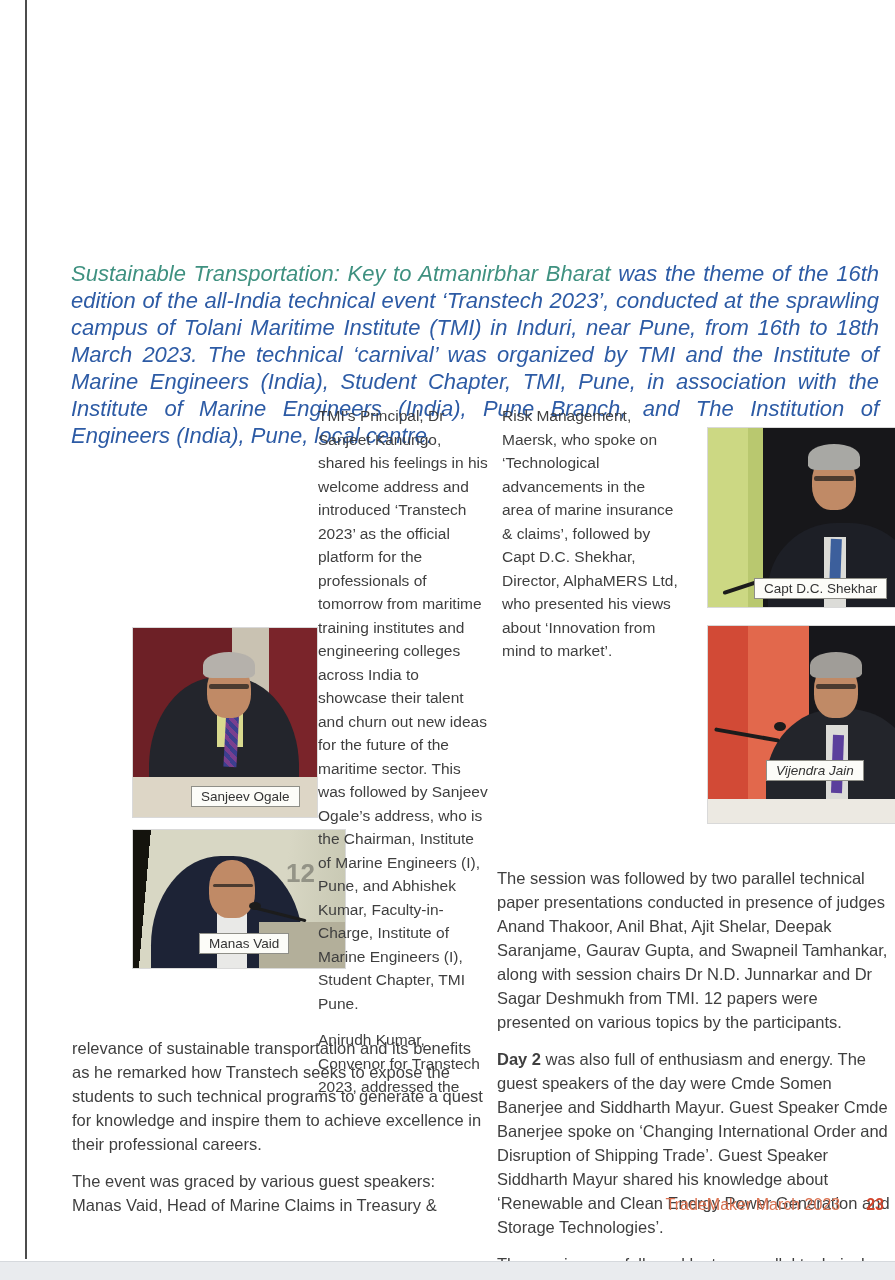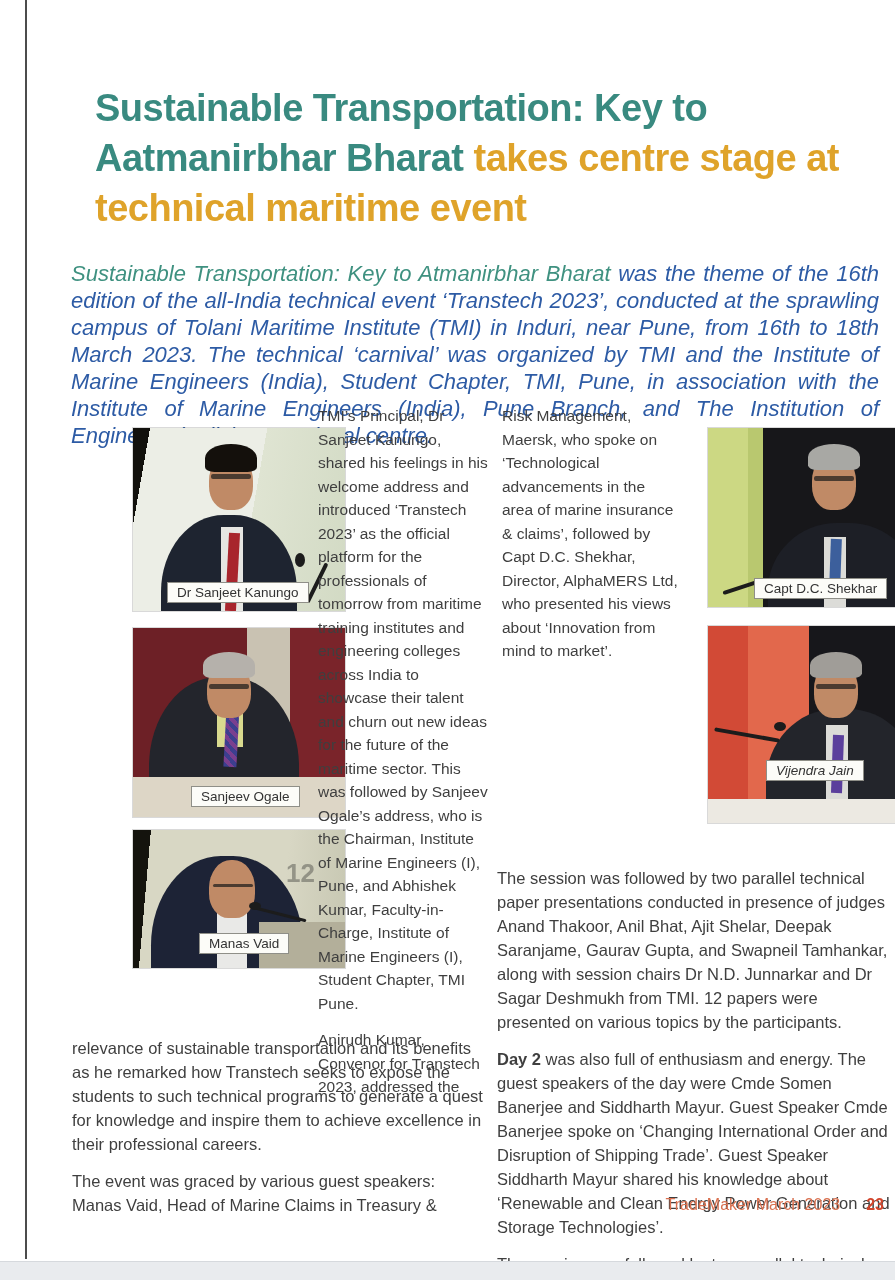--- a/index.html
+++ b/index.html
@@ -34,21 +34,21 @@
   .ph-shirt{position:absolute;}
   .ph-tie{position:absolute;}
   .ph-mic-stem{position:absolute;background:#1c1c1c;border-radius:2px;}
   .ph-mic-head{position:absolute;background:#1c1c1c;border-radius:50%;}
   .ph-screen-num{position:absolute;color:rgba(255,255,255,0.85);font-size:26px;font-weight:bold;}
 
   
   #photo1{left:93px;top:412px;width:212px;height:183px;
     background:linear-gradient(100deg,#12110d 0 7%,#eceee6 7% 55%,#dfe4d2 55%,#d2dac4 100%);}
   
-  #photo2{left:93px;top:612px;width:212px;height:189px;
+  #photo2{left:93px;top:612px;width:184px;height:189px;
     background:linear-gradient(90deg,#6d2026 0 54%,#c9c2b2 54% 74%,#7a242a 74% 100%);}
   #photo2 .ph-podium{position:absolute;left:0;bottom:0;width:100%;height:40px;background:#ddd6c6;}
   
   #photo3{left:93px;top:814px;width:212px;height:138px;
     background:linear-gradient(95deg,#14130d 0 8%,#d8d7c4 8% 70%,#c7c7b2 100%);}
   #photo3 .ph-podium{position:absolute;right:0;bottom:0;width:86px;height:46px;background:#b3af9a;}
   
   #photo4{left:668px;top:412px;width:220px;height:179px;
     background:linear-gradient(90deg,#ccd883 0 18%,#b9c86f 18% 25%,#17171a 25% 100%);}
   
@@ -63,35 +63,23 @@
   .bottom-bar{position:absolute;left:0;top:1261px;width:895px;height:19px;
     background:#e9ebee;border-top:1px solid #d6d9dd;}
 </style>
 </head>
 <body>
 
 <div id="page">
 
   <div class="left-rule"></div>
 
-  <h1 class="headline"><span class="teal">Sustainable Transportation: Key to Aatmanirbhar Bharat </span><span class="gold">takes centre stage at technical maritime event</span></h1>
 
   <p class="intro"><span class="lead">Sustainable Transportation: Key to Atmanirbhar Bharat</span><span> was the theme of the 16th edition of the all-India technical event ‘Transtech 2023’, conducted at the sprawling campus of Tolani Maritime Institute (TMI) in Induri, near Pune, from 16th to 18th March 2023. The technical ‘carnival’ was organized by TMI and the Institute of Marine Engineers (India), Student Chapter, TMI, Pune, in association with the Institute of Marine Engineers (India), Pune Branch, and The Institution of Engineers (India), Pune, local centre.</span></p>
 
-  <figure class="photo" id="photo1">
-    <div class="ph-torso" style="left:28px;bottom:0;width:136px;height:96px;background:#1e2430;"></div>
-    <div class="ph-shirt" style="left:88px;bottom:0;width:22px;height:84px;background:#e6e6e2;"></div>
-    <div class="ph-tie" style="left:94px;bottom:0;width:11px;height:78px;background:#a8252c;transform:rotate(3deg);"></div>
-    <div class="ph-head" style="left:76px;top:26px;width:44px;height:56px;"></div>
-    <div class="ph-hair" style="left:72px;top:16px;width:52px;height:28px;background:#14100c;"></div>
-    <div class="ph-glasses" style="left:78px;top:46px;width:40px;"></div>
-    <div class="ph-mic-stem" style="right:26px;bottom:6px;width:4px;height:44px;transform:rotate(26deg);"></div>
-    <div class="ph-mic-head" style="right:40px;bottom:44px;width:10px;height:14px;"></div>
-    <figcaption class="ph-caption" style="left:34px;bottom:8px;">Dr Sanjeet Kanungo</figcaption>
-  </figure>
 
   <figure class="photo" id="photo2">
     <div class="ph-torso" style="left:16px;bottom:28px;width:150px;height:112px;background:#23252c;"></div>
     <div class="ph-shirt" style="left:84px;bottom:70px;width:26px;height:42px;background:#d9da8f;"></div>
     <div class="ph-tie" style="left:92px;bottom:50px;width:13px;height:62px;background:repeating-linear-gradient(45deg,#3d3f8f 0 4px,#7a3f8f 4px 8px);transform:rotate(3deg);"></div>
     <div class="ph-head" style="left:74px;top:34px;width:44px;height:56px;"></div>
     <div class="ph-hair" style="left:70px;top:24px;width:52px;height:26px;background:#b5b1ab;"></div>
     <div class="ph-glasses" style="left:76px;top:56px;width:40px;"></div>
     <div class="ph-podium"></div>
     <figcaption class="ph-caption" style="left:58px;bottom:10px;">Sanjeev Ogale</figcaption>

